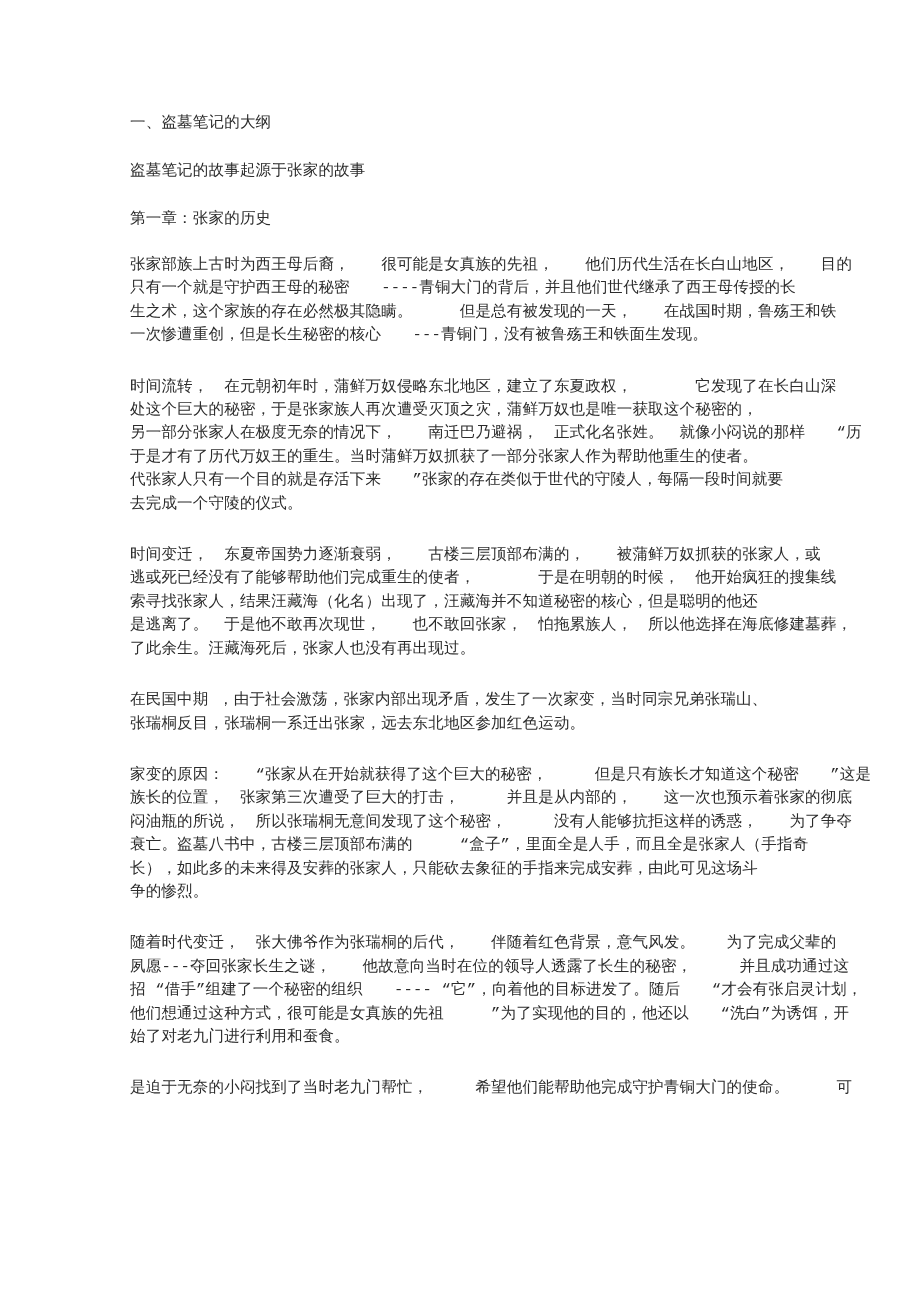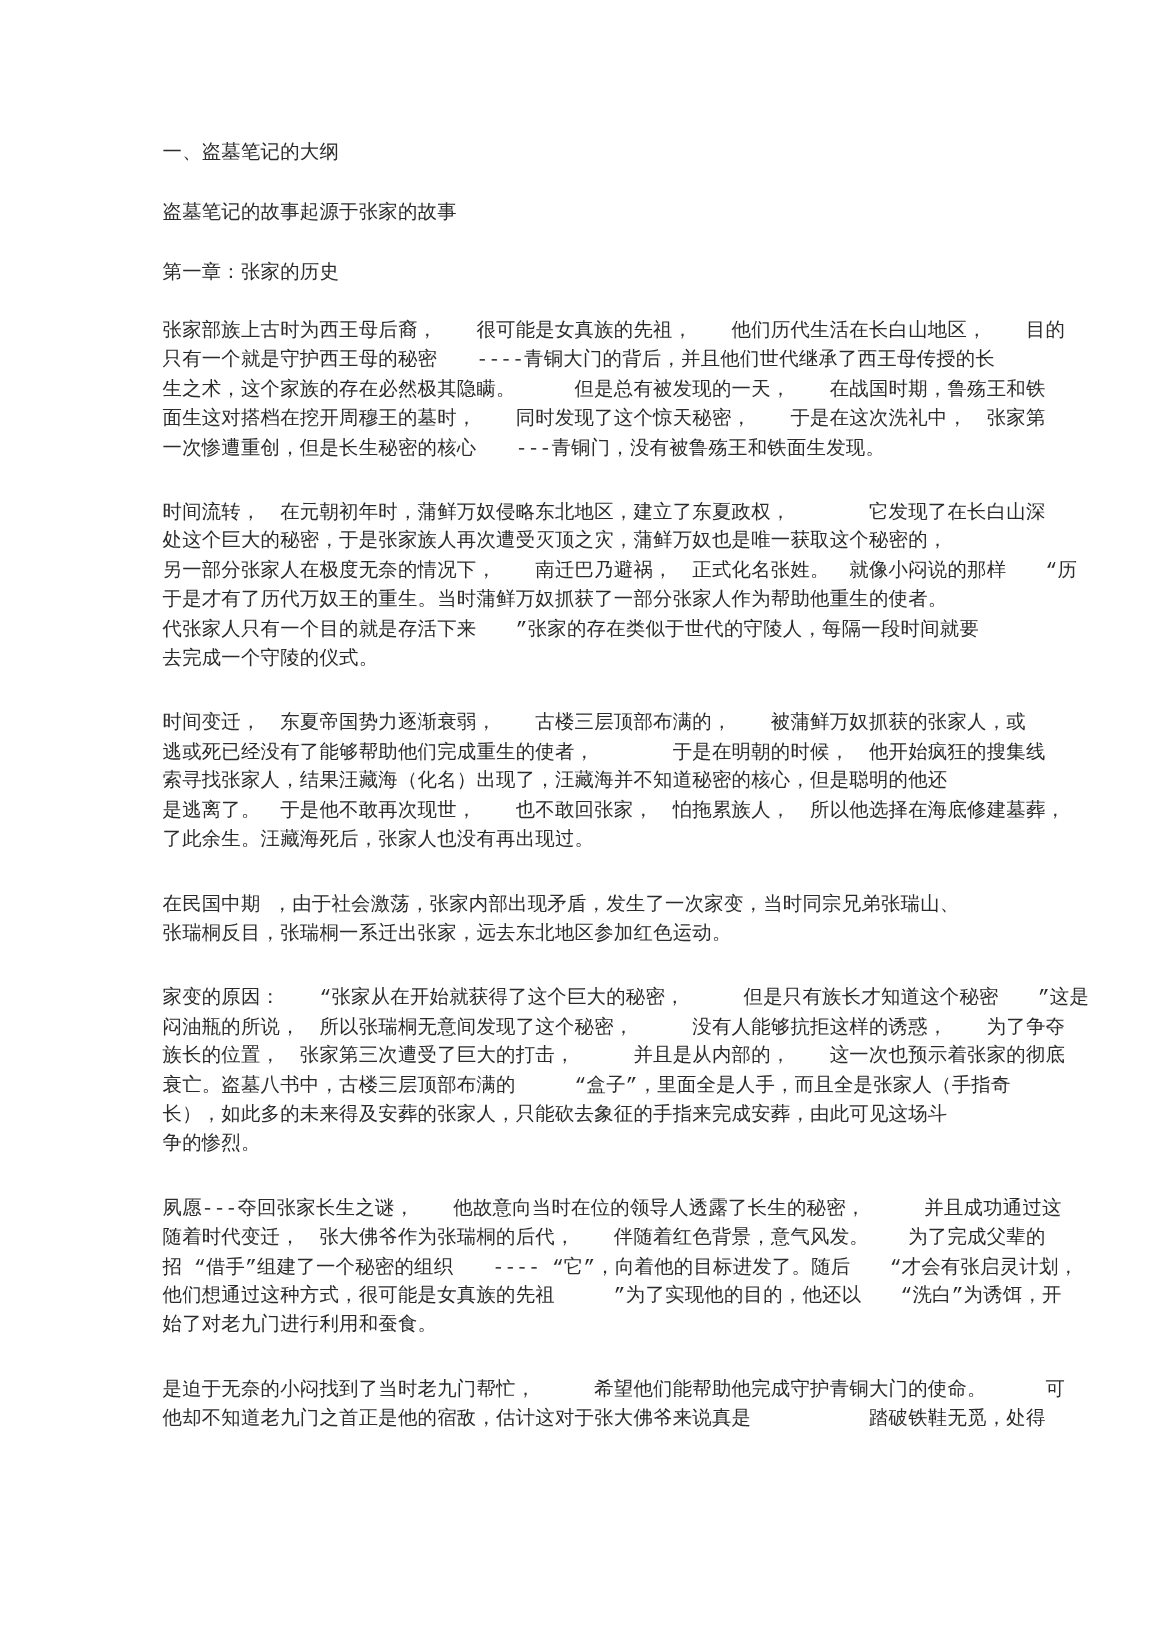--- a/index.html
+++ b/index.html
@@ -40,21 +40,20 @@
 
 <main class="page">
   <div class="heading">一、盗墓笔记的大纲</div>
   <div class="heading">盗墓笔记的故事起源于张家的故事</div>
   <div class="heading">第一章：张家的历史</div>
   <div>
       <div class="para">
         <div class="line">张家部族上古时为西王母后裔，　　很可能是女真族的先祖，　　他们历代生活在长白山地区，　　目的</div>
         <div class="line">只有一个就是守护西王母的秘密　　----青铜大门的背后，并且他们世代继承了西王母传授的长</div>
         <div class="line">生之术，这个家族的存在必然极其隐瞒。　　　但是总有被发现的一天，　　在战国时期，鲁殇王和铁</div>
-        <div class="line">面生这对搭档在挖开周穆王的墓时，　　同时发现了这个惊天秘密，　　于是在这次洗礼中，　张家第</div>
         <div class="line">一次惨遭重创，但是长生秘密的核心　　---青铜门，没有被鲁殇王和铁面生发现。</div>
       </div>
       <div class="para">
         <div class="line">时间流转，　在元朝初年时，蒲鲜万奴侵略东北地区，建立了东夏政权，　　　　它发现了在长白山深</div>
         <div class="line">处这个巨大的秘密，于是张家族人再次遭受灭顶之灾，蒲鲜万奴也是唯一获取这个秘密的，</div>
         <div class="line">另一部分张家人在极度无奈的情况下，　　南迁巴乃避祸，　正式化名张姓。　就像小闷说的那样　　“历</div>
         <div class="line">于是才有了历代万奴王的重生。当时蒲鲜万奴抓获了一部分张家人作为帮助他重生的使者。</div>
         <div class="line">代张家人只有一个目的就是存活下来　　”张家的存在类似于世代的守陵人，每隔一段时间就要</div>
         <div class="line">去完成一个守陵的仪式。</div>
       </div>
@@ -64,31 +63,30 @@
         <div class="line">索寻找张家人，结果汪藏海（化名）出现了，汪藏海并不知道秘密的核心，但是聪明的他还</div>
         <div class="line">是逃离了。　于是他不敢再次现世，　　也不敢回张家，　怕拖累族人，　所以他选择在海底修建墓葬，</div>
         <div class="line">了此余生。汪藏海死后，张家人也没有再出现过。</div>
       </div>
       <div class="para">
         <div class="line">在民国中期 ，由于社会激荡，张家内部出现矛盾，发生了一次家变，当时同宗兄弟张瑞山、</div>
         <div class="line">张瑞桐反目，张瑞桐一系迁出张家，远去东北地区参加红色运动。</div>
       </div>
       <div class="para">
         <div class="line">家变的原因：　　“张家从在开始就获得了这个巨大的秘密，　　　但是只有族长才知道这个秘密　　”这是</div>
+        <div class="line">族长的位置，　张家第三次遭受了巨大的打击，　　　并且是从内部的，　　这一次也预示着张家的彻底</div>
         <div class="line">闷油瓶的所说，　所以张瑞桐无意间发现了这个秘密，　　　没有人能够抗拒这样的诱惑，　　为了争夺</div>
-        <div class="line">族长的位置，　张家第三次遭受了巨大的打击，　　　并且是从内部的，　　这一次也预示着张家的彻底</div>
         <div class="line">衰亡。盗墓八书中，古楼三层顶部布满的　　　“盒子”，里面全是人手，而且全是张家人（手指奇</div>
         <div class="line">长），如此多的未来得及安葬的张家人，只能砍去象征的手指来完成安葬，由此可见这场斗</div>
         <div class="line">争的惨烈。</div>
       </div>
       <div class="para">
+        <div class="line">随着时代变迁，　张大佛爷作为张瑞桐的后代，　　伴随着红色背景，意气风发。　　为了完成父辈的</div>
         <div class="line">夙愿---夺回张家长生之谜，　　他故意向当时在位的领导人透露了长生的秘密，　　　并且成功通过这</div>
-        <div class="line">随着时代变迁，　张大佛爷作为张瑞桐的后代，　　伴随着红色背景，意气风发。　　为了完成父辈的</div>
         <div class="line">招 “借手”组建了一个秘密的组织　　---- “它”，向着他的目标进发了。随后　　“才会有张启灵计划，</div>
         <div class="line">他们想通过这种方式，很可能是女真族的先祖　　　”为了实现他的目的，他还以　　“洗白”为诱饵，开</div>
         <div class="line">始了对老九门进行利用和蚕食。</div>
       </div>
       <div class="para">
         <div class="line">是迫于无奈的小闷找到了当时老九门帮忙，　　　希望他们能帮助他完成守护青铜大门的使命。　　　可</div>
-        <div class="line">他却不知道老九门之首正是他的宿敌，估计这对于张大佛爷来说真是　　　　　　踏破铁鞋无觅，处得</div>
       </div>
     </div>
 </main>
 
 </body></html>

